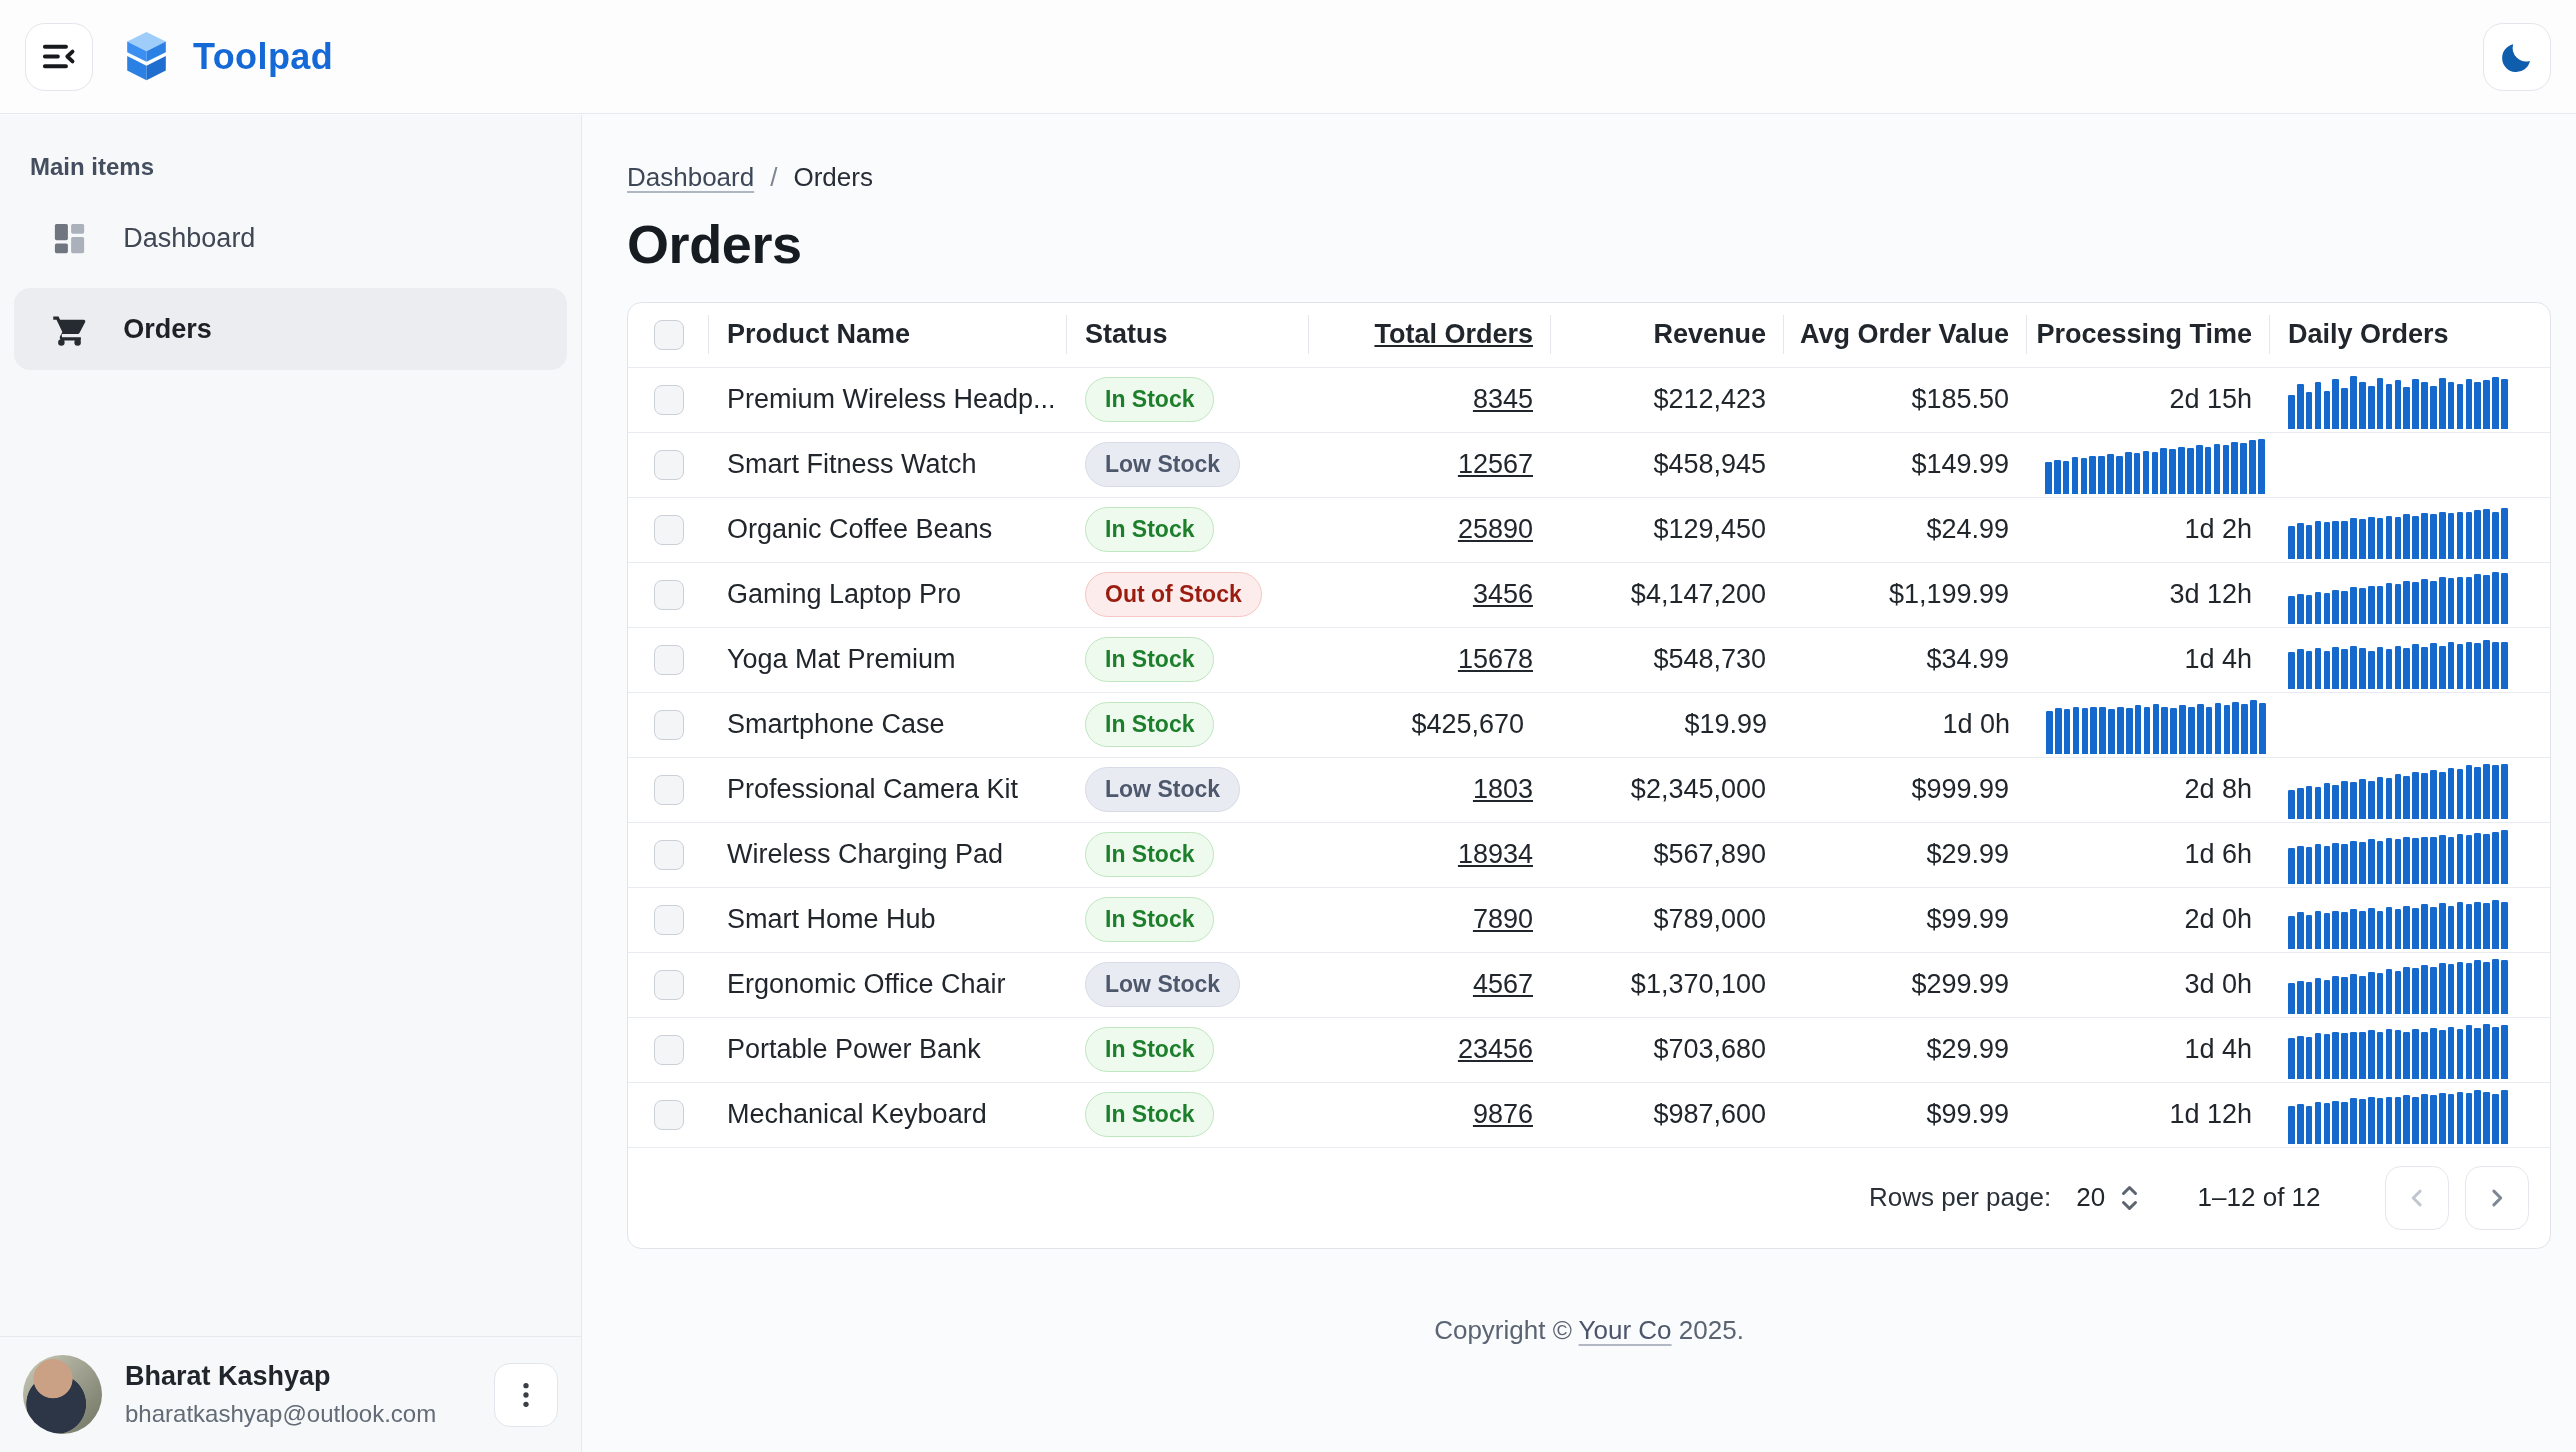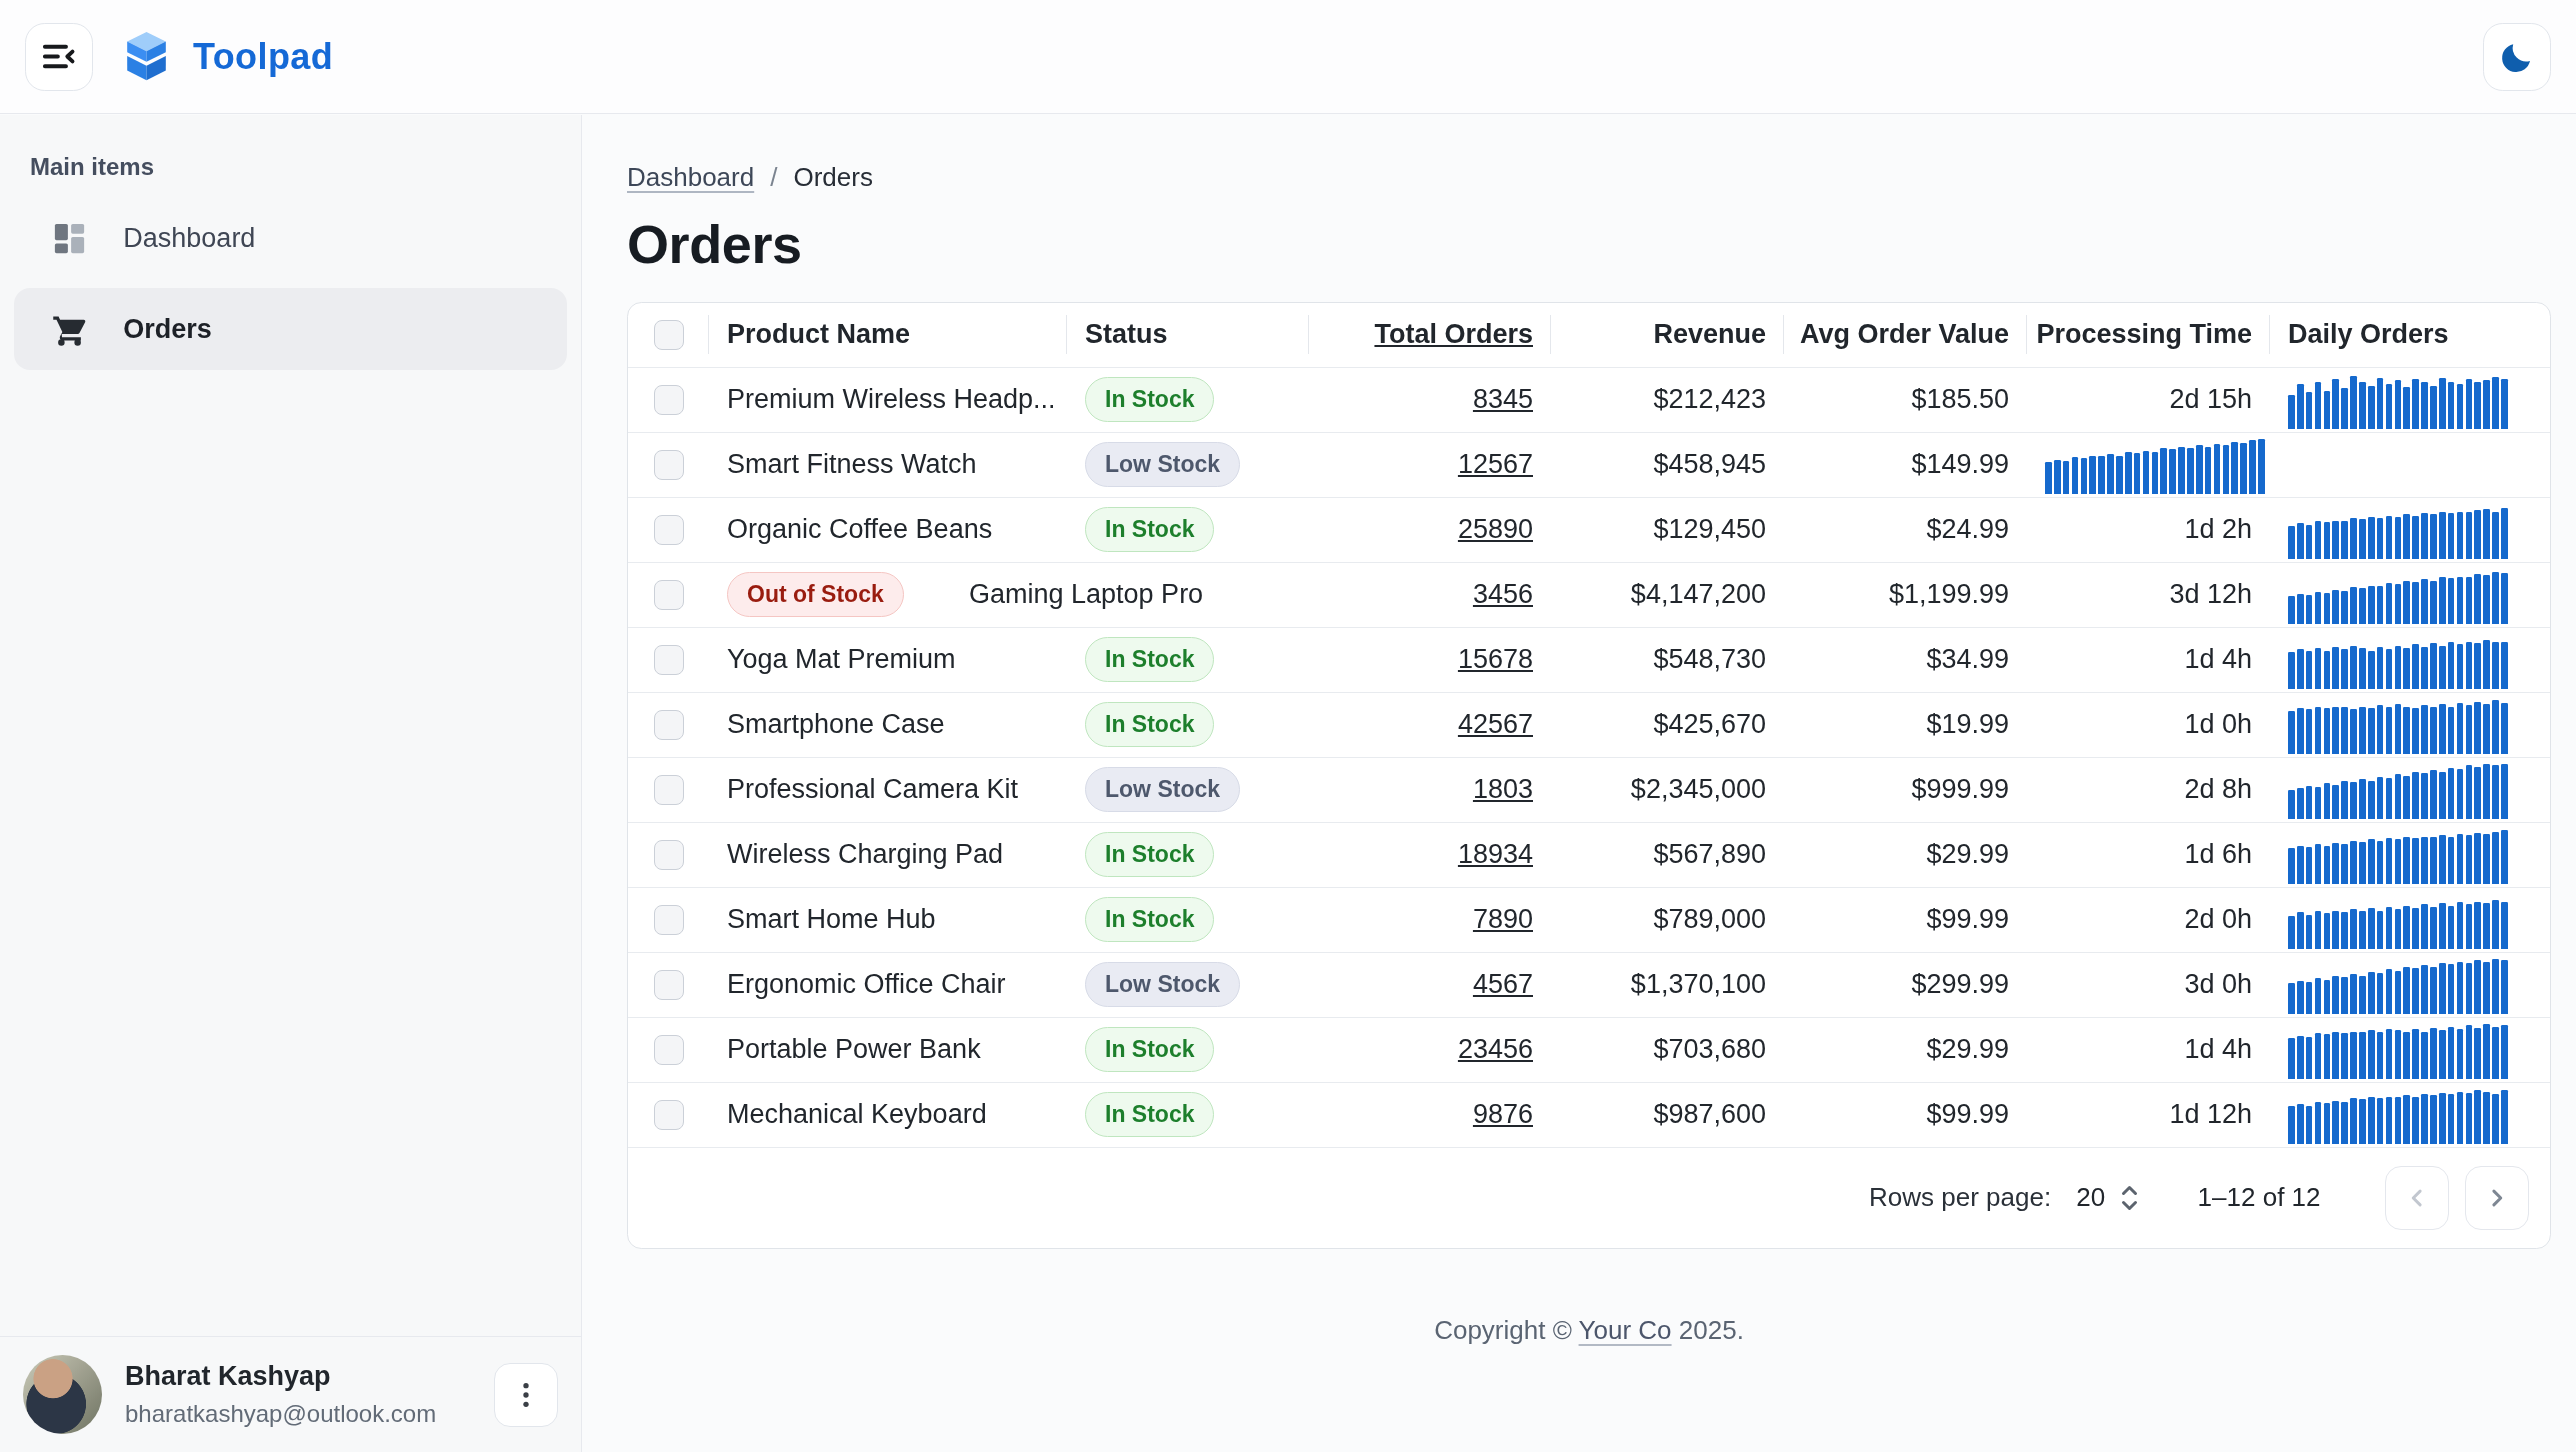--- a/index.html
+++ b/index.html
@@ -300,24 +300,24 @@
               <i style="height: 50px;"></i>
               <i style="height: 47px;"></i>
               <i style="height: 51px;"></i>
             </span>
           </div>
         </div>
         <div class="g-row">
           <div class="g-cell c0">
             <span class="checkbox"></span>
           </div>
+          <div class="g-cell c1">Gaming Laptop Pro</div>
           <div class="g-cell c2">
             <span class="badge out">Out of Stock</span>
           </div>
-          <div class="g-cell c1">Gaming Laptop Pro</div>
           <div class="g-cell c3">3456</div>
           <div class="g-cell c4">$4,147,200</div>
           <div class="g-cell c5">$1,199.99</div>
           <div class="g-cell c6">3d 12h</div>
           <div class="g-cell c7">
             <span class="spark">
               <i style="height: 28px;"></i>
               <i style="height: 29.5px;"></i>
               <i style="height: 29px;"></i>
               <i style="height: 32px;"></i>
@@ -388,21 +388,20 @@
           </div>
         </div>
         <div class="g-row">
           <div class="g-cell c0">
             <span class="checkbox"></span>
           </div>
           <div class="g-cell c1">Smartphone Case</div>
           <div class="g-cell c2">
             <span class="badge in">In Stock</span>
           </div>
-          <div class="g-cell c3">42567</div>
           <div class="g-cell c4">$425,670</div>
           <div class="g-cell c5">$19.99</div>
           <div class="g-cell c6">1d 0h</div>
           <div class="g-cell c7">
             <span class="spark">
               <i style="height: 43px;"></i>
               <i style="height: 46px;"></i>
               <i style="height: 45px;"></i>
               <i style="height: 47px;"></i>
               <i style="height: 46px;"></i>

